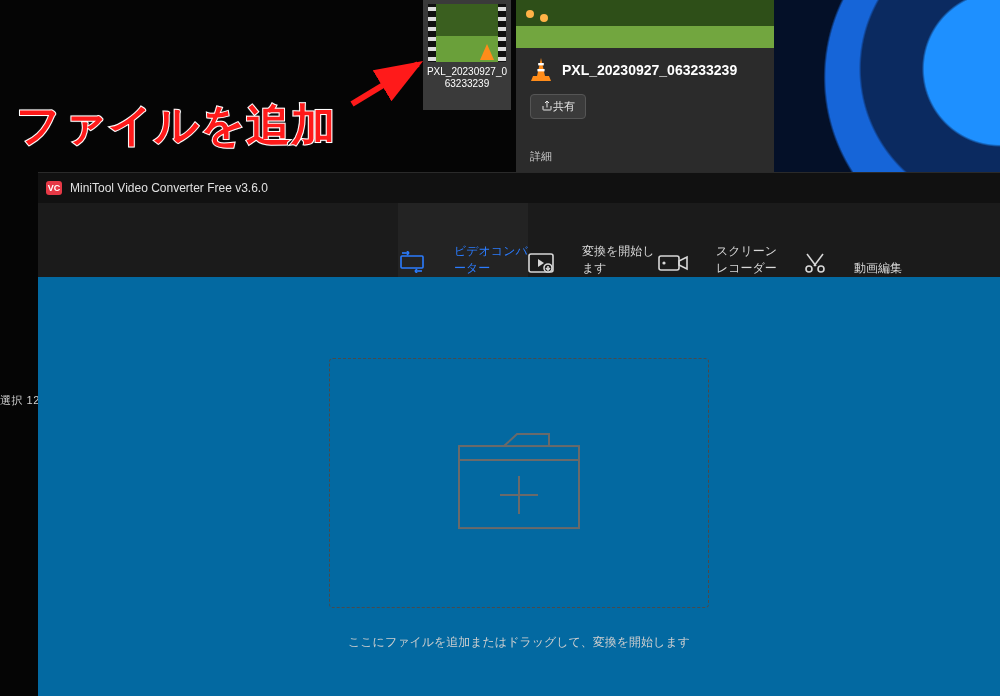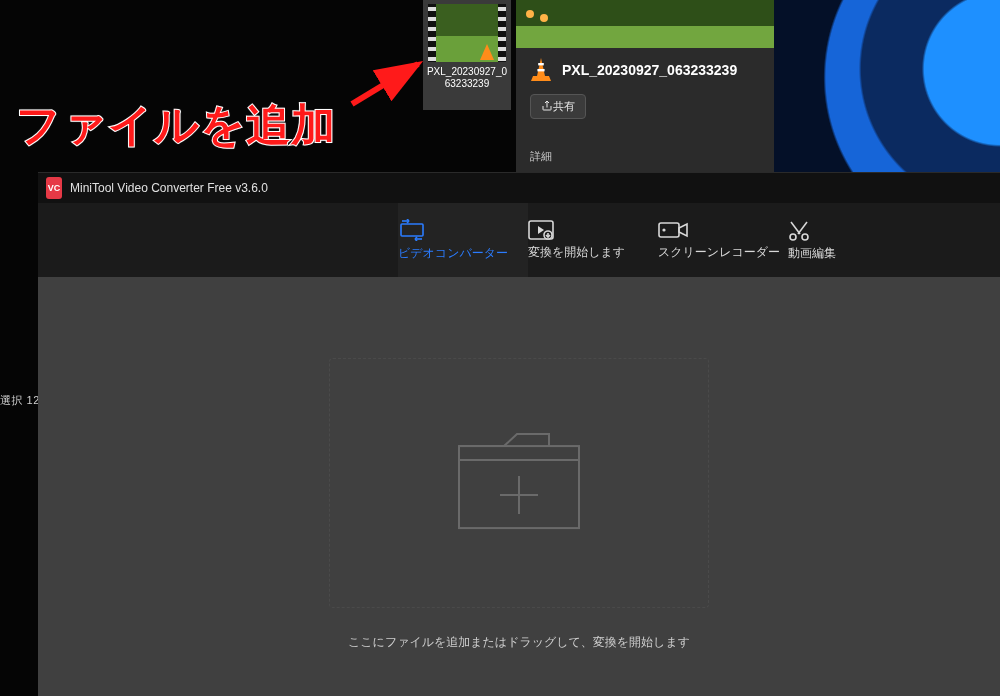--- a/index.html
+++ b/index.html
@@ -92,34 +92,34 @@
 .app-window {
   position: absolute; left: 38px; top: 172px; right: 0; bottom: 0;
   background: #1b1b1b; display: flex; flex-direction: column;
   border-top: 1px solid #2a2a2a;
 }
 .titlebar {
   height: 30px; background: #111; display: flex; align-items: center;
   padding: 0 8px; gap: 8px;
 }
 .app-logo {
-  width: 16px; height: 22px; background: #e63946; border-radius: 3px;
+  width: 16px; height: 14px; background: #e63946; border-radius: 3px;
   display: flex; align-items: center; justify-content: center;
   color: #fff; font-size: 9px; font-weight: 700;
 }
 .titlebar-title { color: #e0e0e0; font-size: 12px; }
 
 
 .main-tabs {
   height: 74px; background: #1b1b1b; display: flex; align-items: stretch;
   padding-left: 360px;
 }
 .main-tab {
-  width: 130px; display: flex; flex-direction: column; align-items: flex-start;
-  justify-content: center; gap: 0; cursor: pointer;
+  width: 130px; display: flex; flex-direction: row; align-items: flex-end;
+  justify-content: center; gap: 28px; cursor: pointer;
 }
 .main-tab .icon { color: #d8d8d8; }
 .main-tab.active .icon { color: #2b7cff; }
 .main-tab .label { font-size: 12px; color: #d8d8d8; }
 .main-tab.active .label { color: #2b7cff; }
 .main-tab.active {
   background: #232323;
 }
 
 
@@ -136,21 +136,21 @@
 .toolbar-spacer { flex: 1; }
 .subtabs { display: flex; height: 100%; }
 .subtab {
   width: 118px; display: flex; align-items: center; justify-content: center;
   color: #aaa; font-size: 12px; cursor: pointer;
 }
 .subtab.active { background: #2a2a2a; color: #fff; }
 
 
 .workspace {
-  flex: 1; background: #404040; position: relative;
+  flex: 1; background: #0369a1; position: relative;
 }
 .dropzone {
   position: absolute; left: 50%; top: 50%; transform: translate(-50%, -44%);
   width: 400px; display: flex; flex-direction: column; align-items: center;
 }
 .dropbox {
   width: 380px; height: 250px; border: 1.5px dashed #4a4a4a; border-radius: 4px;
   display: flex; align-items: center; justify-content: center; flex-direction: column;
 }
 .folder-plus { color: #6a6a6a; }

